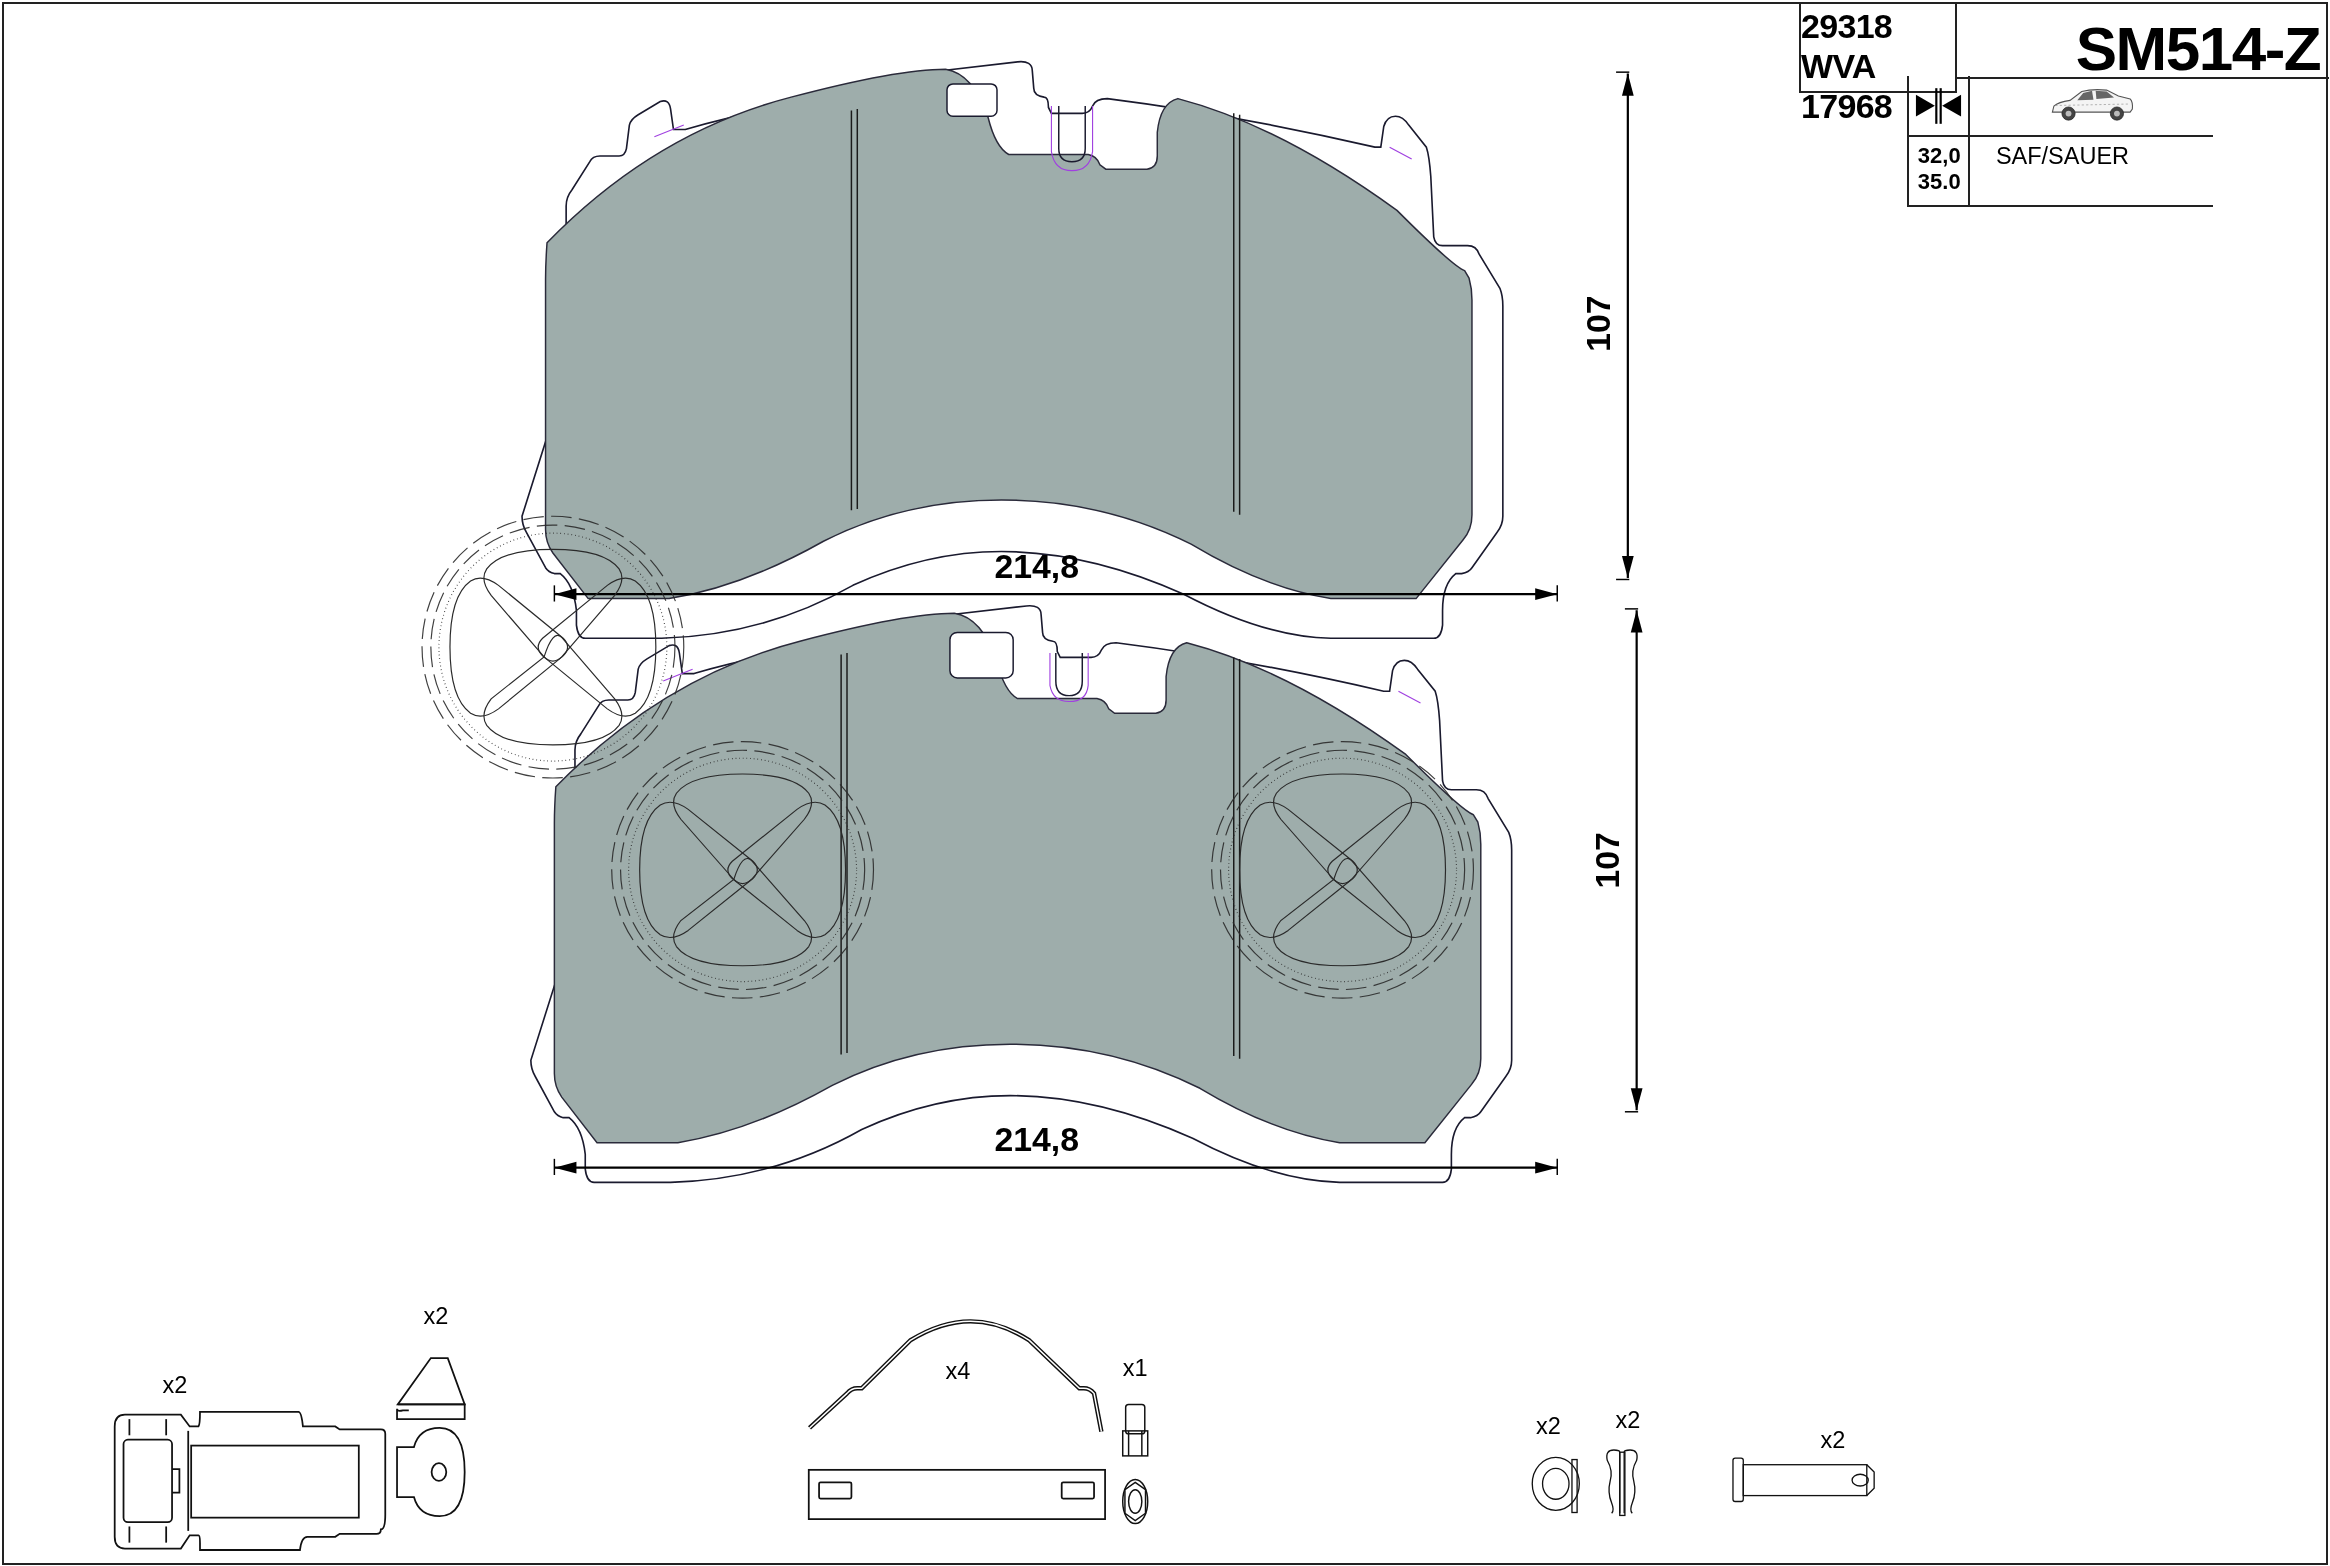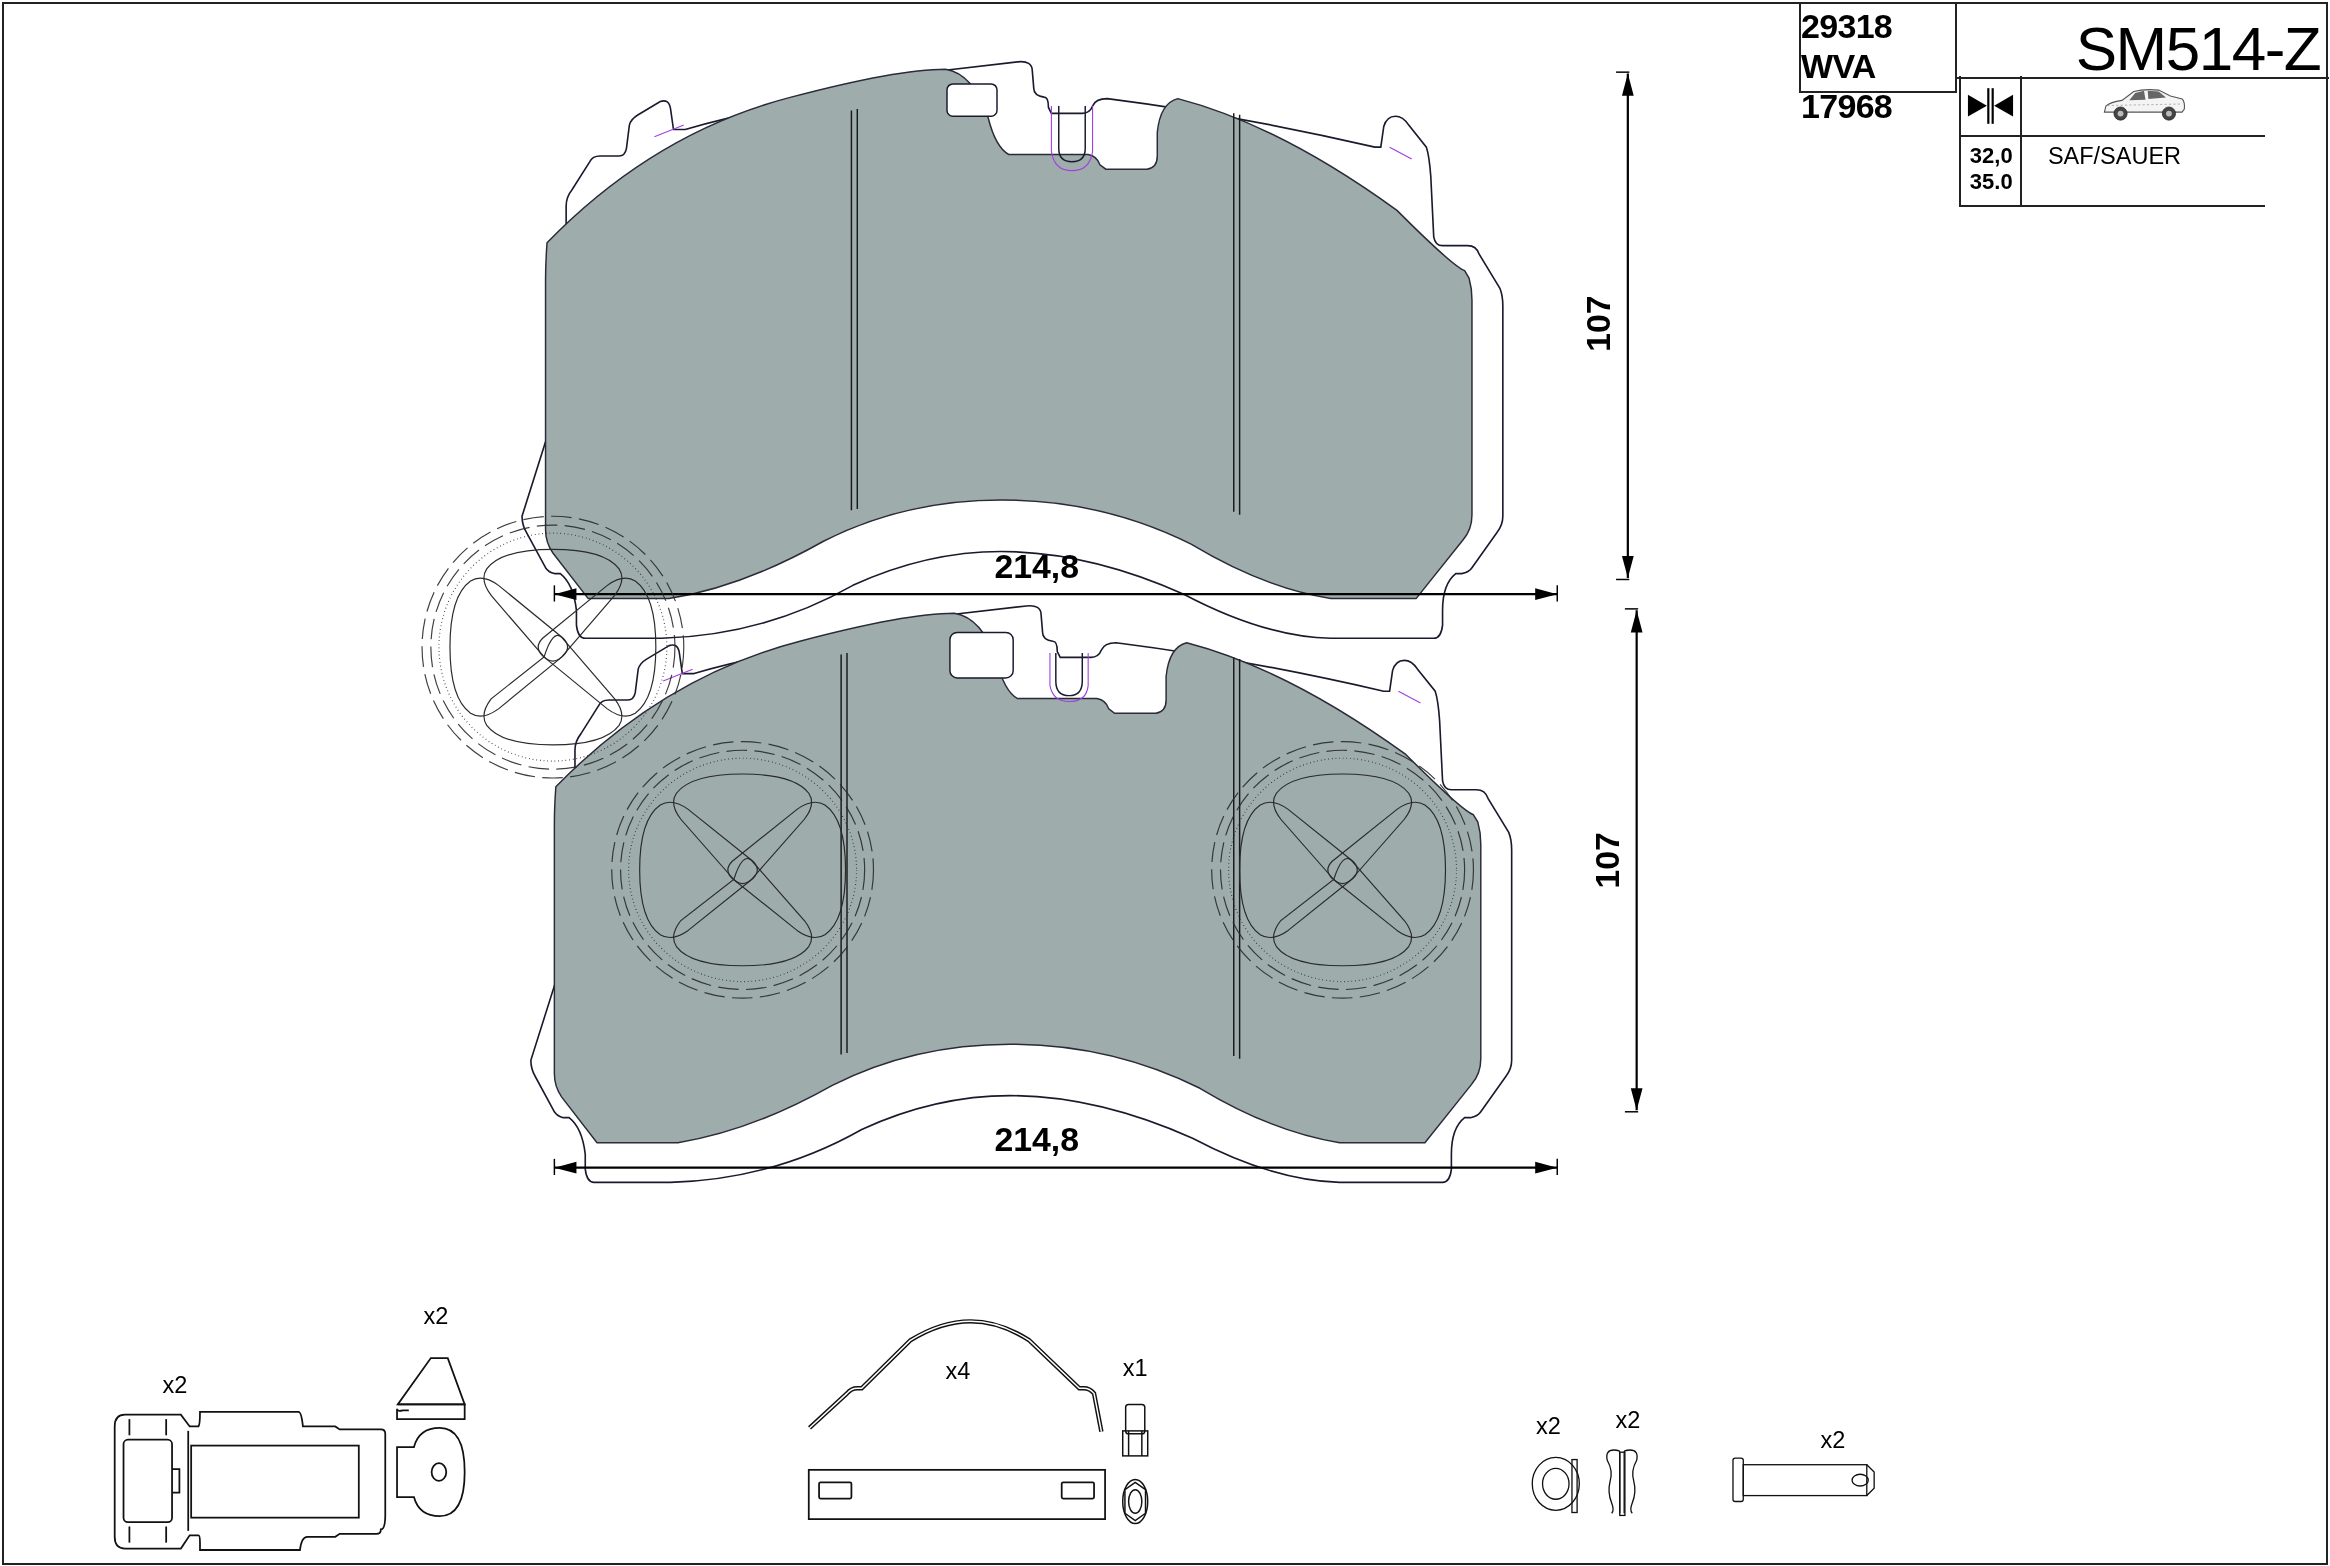--- a/index.html
+++ b/index.html
@@ -9,22 +9,22 @@
            border: 2.2px solid #222; box-sizing: border-box; }
   
   .tb-refs { position: absolute; left: 1799px; top: 1.5px; width: 158px; height: 91px;
              border: 2.2px solid #222; box-sizing: border-box; border-top: none;
              display: flex; flex-direction: column; justify-content: center; align-items: flex-end;
              padding-right: 7.4px; }
   .tb-refs span { font-weight: bold; font-size: 34px; line-height: 40px; letter-spacing: -0.7px; }
   .tb-code { position: absolute; left: 1955px; top: 1.5px; width: 374px; height: 77px;
              border-left: 2.2px solid #222; border-bottom: 2.2px solid #222; box-sizing: border-box;
              display: flex; align-items: center; justify-content: flex-end; padding-right: 8.8px; }
-  .tb-code span { font-weight: normal; font-size: 62px; letter-spacing: -1.5px; margin-top: 19px; }
-  .tb-grid { position: absolute; left: 1959px; top: 76px; width: 306px; height: 131px;
+  .tb-code span { font-weight: bold; font-size: 62px; letter-spacing: -1.5px; margin-top: 19px; }
+  .tb-grid { position: absolute; left: 1907px; top: 76px; width: 306px; height: 131px;
              border-left: 2.2px solid #222; border-bottom: 2.2px solid #222; box-sizing: border-box;
              display: grid; grid-template-columns: 61px 1fr; grid-template-rows: 61px 1fr; }
   .tb-cell { border-right: 2.2px solid #222; border-bottom: 2.2px solid #222; box-sizing: border-box;
              display: flex; align-items: center; justify-content: center; }
   .tb-cell.last-row { border-bottom: none; }
   .tb-cell.col2 { border-right: none; }
   .tb-thk { flex-direction: column; align-items: flex-start; justify-content: flex-start;
             padding: 5.9px 0 0 8.8px; }
   .tb-thk span { font-weight: bold; font-size: 22px; line-height: 26.5px; }
   .tb-app { align-items: flex-start; justify-content: flex-start; padding: 5.9px 0 0 5.9px; margin-left: 20px; }

